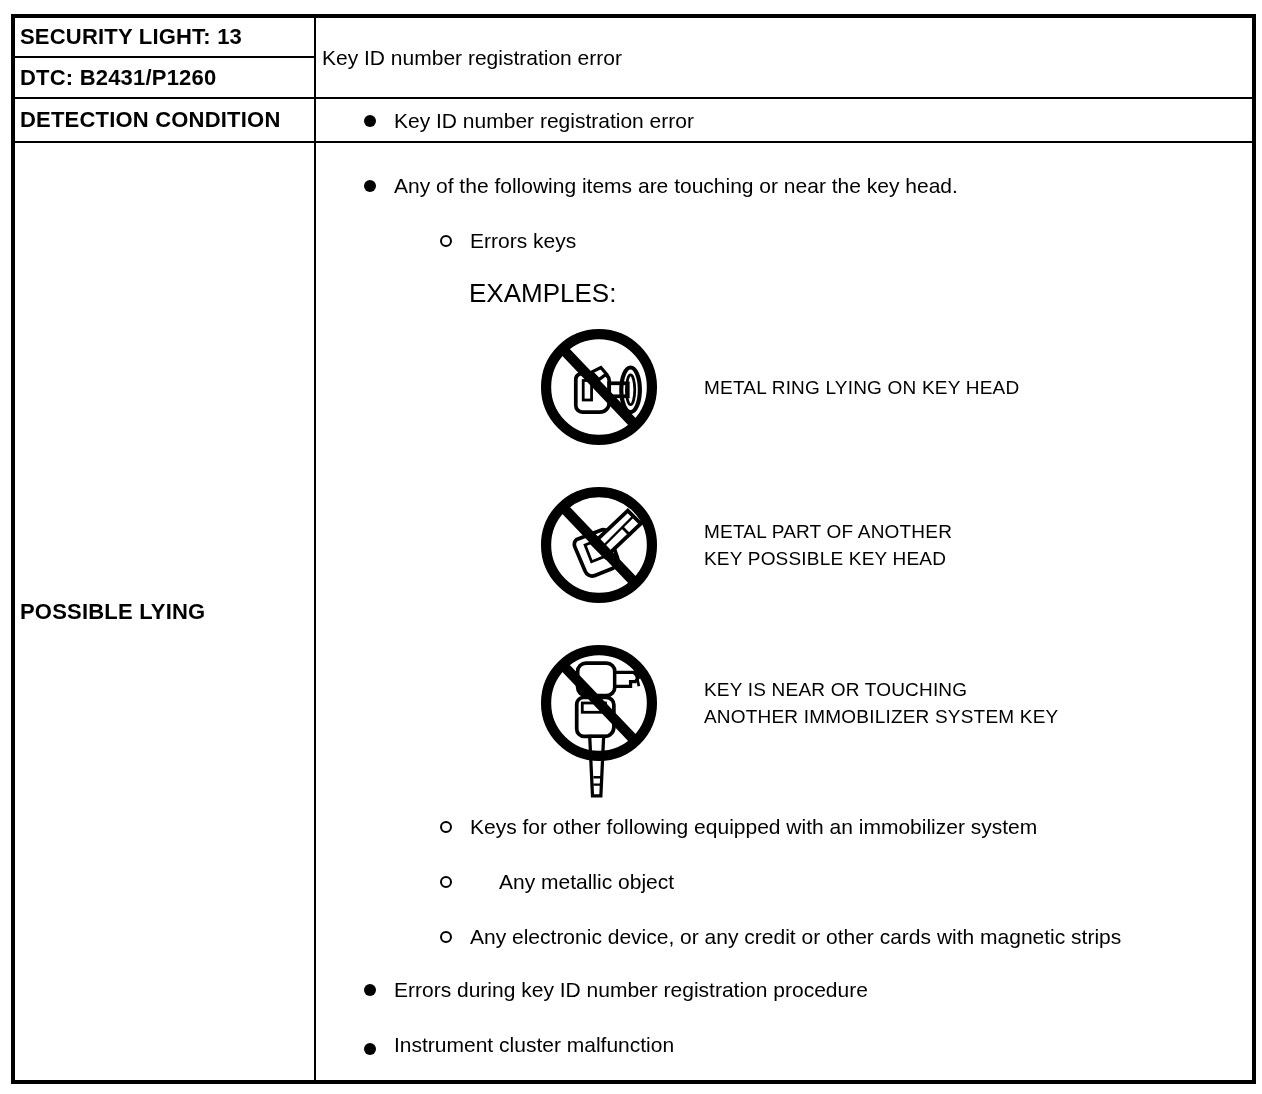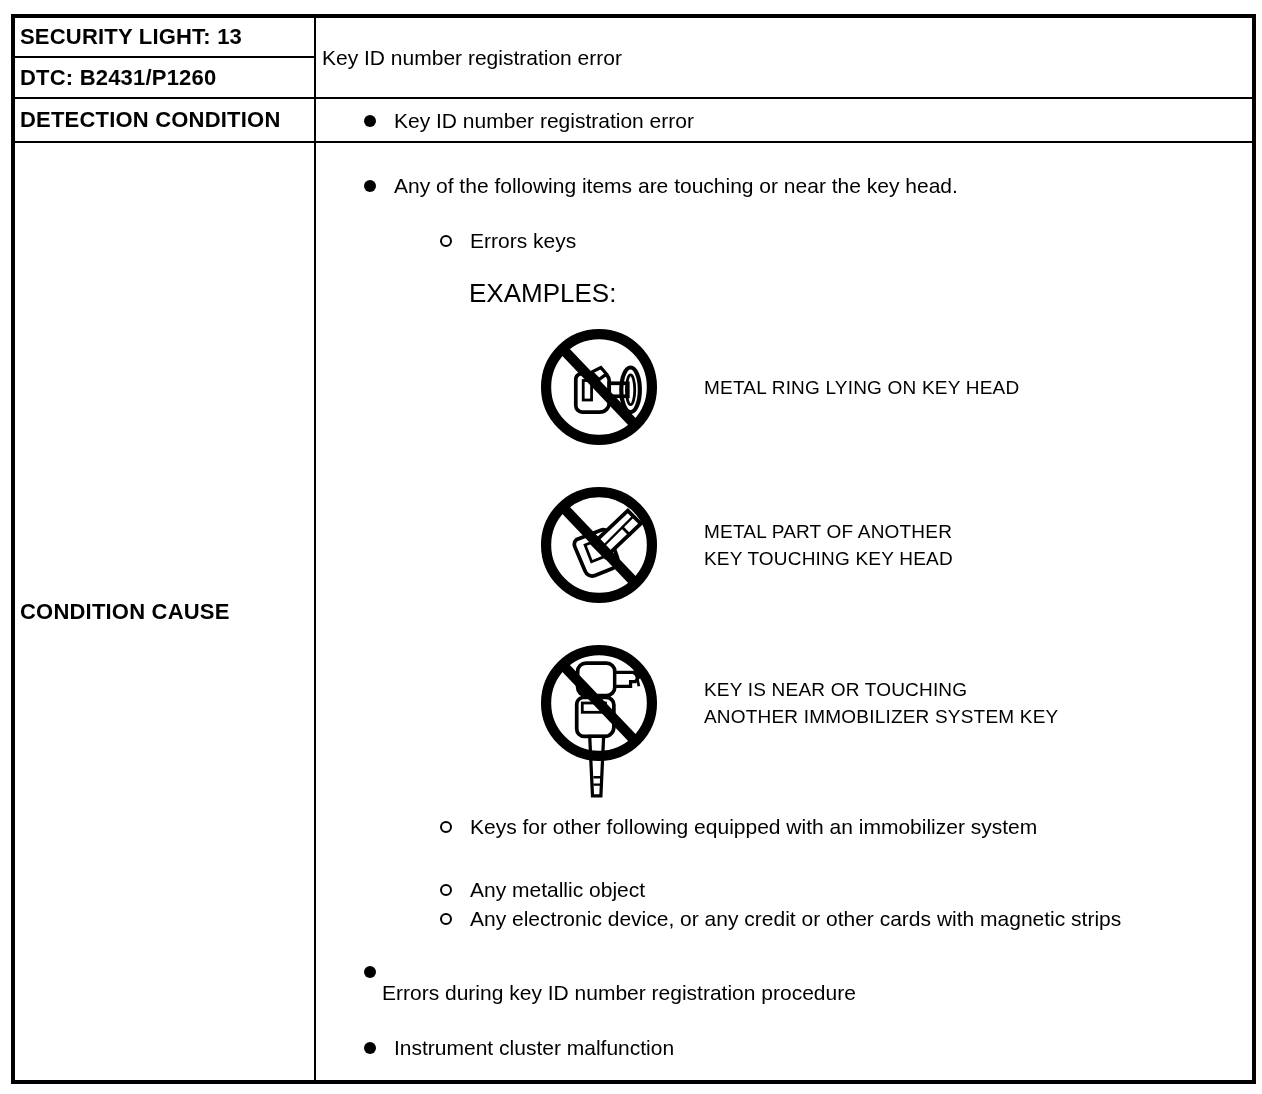--- a/index.html
+++ b/index.html
@@ -130,24 +130,24 @@
     display: block;
   }
   .ex-caption {
     margin-left: 40px;
     font-size: 19px;
     line-height: 27px;
     letter-spacing: 0.2px;
     white-space: pre-line;
   }
   .row-sub1 { margin-top: 44px; }
-  .row-sub2 { margin-top: 34px; }
-  .row-sub3 { }
-  .row-b1   { margin-top: 24px; flex-direction: column; }
-  .row-b2   { margin-top: 26px; }
+  .row-sub2 { margin-top: 26px; gap: 29px; }
+  .row-sub3 { margin-top: 26px; }
+  .row-b1   { margin-top: 24px; }
+  .row-b2   { margin-top: 26px; align-items: center; }
   .row-sub3 .bullet-text { max-width: 730px; }
 </style>
 </head>
 <body>
 
 <div class="page">
   <table class="dtc-table">
     <colgroup>
         <col class="left-col">
         <col class="right-col">
@@ -172,21 +172,21 @@
       </td>
       <td>
         <div class="bullet-row indent-l1">
           <span class="marker marker-filled"></span>
           <span class="bullet-text">Key ID number registration error</span>
         </div>
       </td>
     </tr>
     <tr>
       <td class="cell-label">
-        <span>CONDITION CAUSE</span>
+        <span>POSSIBLE LYING</span>
       </td>
       <td class="cause-cell">
         <div class="cause-content">
 
           <div class="bullet-row indent-l1 row-intro">
             <span class="marker marker-filled"></span>
             <span class="bullet-text">Any of the following items are touching or near the key head.</span>
           </div>
 
           <div class="bullet-row indent-l2 row-spare">
@@ -218,21 +218,21 @@
                 <path d="M46 64 l26 -10 a7 7 0 0 1 9 4 l9 26 a9 9 0 0 1 -5 11 l-20 8 a8 8 0 0 1 -10 -5 l-11 -26 a7 7 0 0 1 2 -8 z" fill="#fff" stroke="#000" stroke-width="4"></path>
                 <path d="M55 70 l15 -6 7 18 -15 6 z" fill="#fff" stroke="#000" stroke-width="3"></path>
                 <path d="M101 33 l14 14 -38 36 -14 -14 z" fill="#fff" stroke="#000" stroke-width="4"></path>
                 <path d="M95 51 l9 9" fill="none" stroke="#000" stroke-width="3"></path>
                 <path d="M106 40 l-30 30" fill="none" stroke="#000" stroke-width="2.5"></path>
                 <circle cx="70" cy="70" r="57" fill="none" stroke="#000" stroke-width="11"></circle>
                 <line x1="31" y1="29" x2="110" y2="112" stroke="#000" stroke-width="11"></line>
               </svg>
             </div>
             <div class="ex-caption">METAL PART OF ANOTHER
-KEY TOUCHING KEY HEAD</div>
+KEY POSSIBLE KEY HEAD</div>
           </div>
 
           <div class="example-row ex-3">
             <div class="ex-icon">
               <svg viewBox="0 0 140 190" xmlns="http://www.w3.org/2000/svg">
                 <path d="M56 27 h22 a9 9 0 0 1 9 9 v17 a9 9 0 0 1 -9 9 h-22 a9 9 0 0 1 -9 -9 v-17 a9 9 0 0 1 9 -9 z" fill="#fff" stroke="#000" stroke-width="4"></path>
                 <path d="M87 37 h20 l6 5 -4 5 h-5 v5 h-17 z" fill="#fff" stroke="#000" stroke-width="3.5"></path>
                 <path d="M108 30 l5 22" fill="none" stroke="#000" stroke-width="3"></path>
                 <path d="M52 64 h26 a8 8 0 0 1 8 8 v24 a10 10 0 0 1 -10 10 h-22 a8 8 0 0 1 -8 -8 v-26 a8 8 0 0 1 6 -8 z" fill="#fff" stroke="#000" stroke-width="4"></path>
                 <rect x="52" y="70" width="25" height="10" fill="#fff" stroke="#000" stroke-width="3"></rect>

